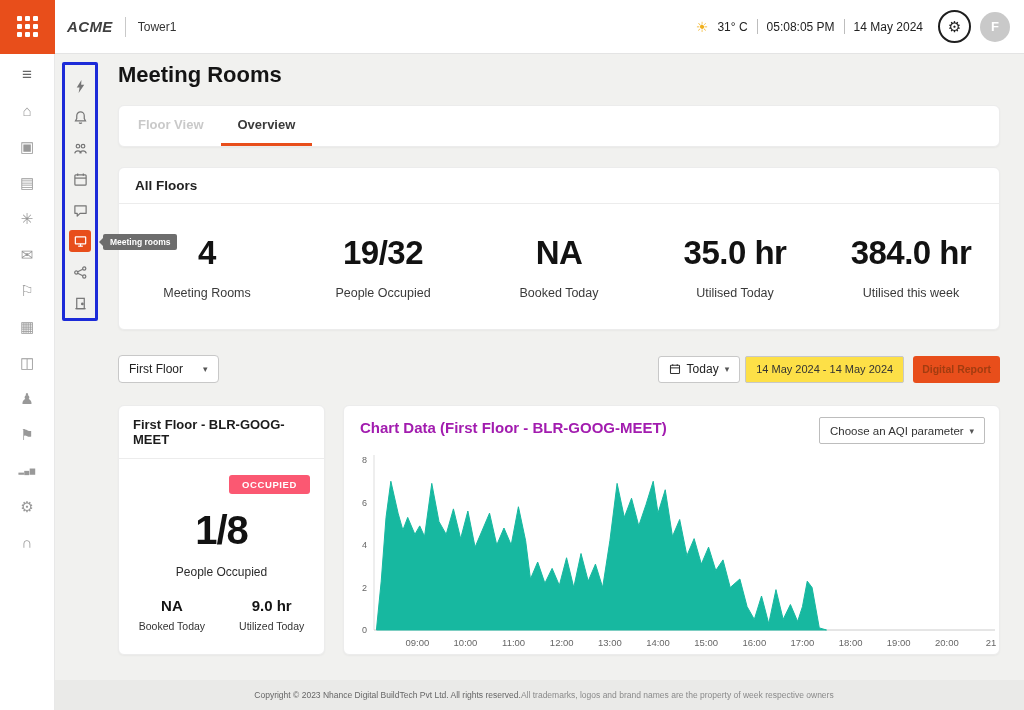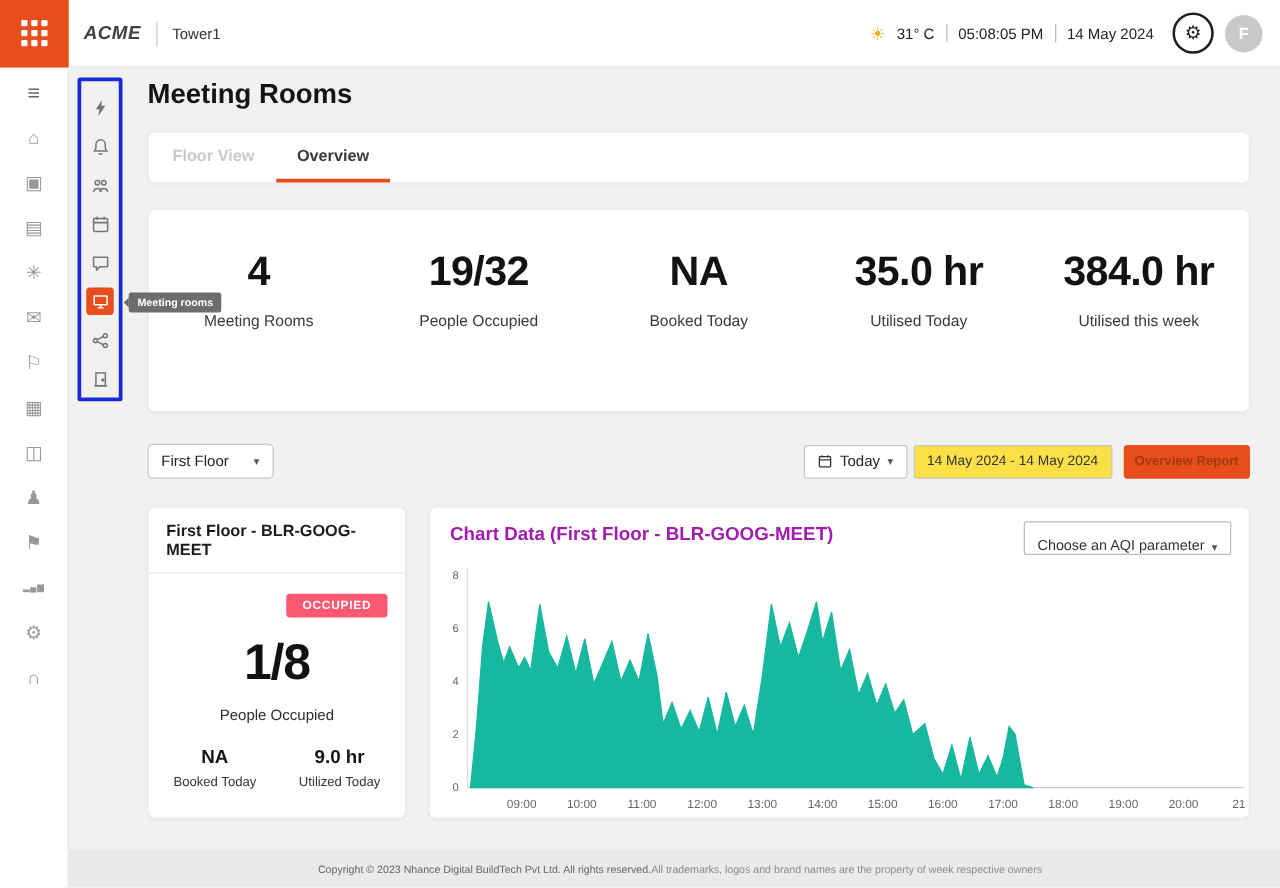--- a/index.html
+++ b/index.html
@@ -65,21 +65,21 @@
   .badge-row{padding:15px 14px 0;text-align:right}
   .badge{display:inline-block;background:var(--badge,#fb5872);color:#fff;font-size:9.5px;font-weight:700;letter-spacing:.6px;padding:4px 13px;border-radius:3px}
   .occ{margin-top:14px;text-align:center;font-size:40px;font-weight:800;letter-spacing:-1px;color:#121212}
   .occ-label{margin-top:12px;text-align:center;font-size:12px;color:#2c2c2c}
   .room-bottom{display:flex;justify-content:center;gap:34px;margin-top:18px;text-align:center}
   .rb .v{font-size:15px;font-weight:700;color:#141414}
   .rb .l{margin-top:6px;font-size:10.5px;color:#333}
 
   .chart-card{left:343px;top:405px;width:657px;height:250px}
   .chart-title{padding:13px 16px;font-size:15px;font-weight:600;color:#a21caf}
-  .param-select{position:absolute;right:14px;top:11px;width:166px;height:27px;display:flex;align-items:flex-end;justify-content:space-between;padding:0 10px;border:1px solid #bdbdbd;border-radius:2px;background:#fff;font-size:11.5px;color:#333;cursor:pointer}
+  .param-select{position:absolute;right:14px;top:11px;width:166px;height:27px;display:flex;align-items:center;justify-content:space-between;padding:0 10px;border:1px solid #bdbdbd;border-radius:2px;background:#fff;font-size:11.5px;color:#333;cursor:pointer}
   .chart-svg{position:absolute;left:8px;top:44px}
 
   .footer{position:absolute;left:55px;right:0;bottom:0;height:30px;background:#eaeae8;display:flex;align-items:center;justify-content:center;padding:0 24px 0 33px;z-index:6}
   .footer .fl{font-size:8.5px;color:#666}
   .footer .fr{font-size:8.5px;color:#8a8a8a}
 </style>
 </head>
 <body style="--accent: #e84e1b; --teal: #17b8a0; --badge: #fb5872; --annotation: #1c2bd8; --tooltip-bg: #6d6d6d;">
 
 <div class="content-bg"></div>
@@ -194,20 +194,21 @@
 <div class="tooltip">Meeting rooms</div>
 
 <h1 class="page-title">Meeting Rooms</h1>
 
 <div class="card tabs-card">
   <button class="tab inactive">Floor View</button>
   <button class="tab active">Overview</button>
 </div>
 
 <div class="card allfloors-card">
+  <div class="card-head">All Floors</div>
   <div class="stats">
     <div class="stat">
       <div class="val">4</div>
       <div class="lab">Meeting Rooms</div>
     </div>
     <div class="stat">
       <div class="val">19/32</div>
       <div class="lab">People Occupied</div>
     </div>
     <div class="stat">
@@ -235,21 +236,21 @@
       <svg width="12" height="12" viewBox="0 0 16 16" fill="none" stroke="#333" stroke-width="1.4">
           <rect x="2" y="3" width="12" height="11" rx="1"></rect>
           <line x1="2" y1="6.5" x2="14" y2="6.5"></line>
           <line x1="5" y1="1.5" x2="5" y2="4"></line>
           <line x1="11" y1="1.5" x2="11" y2="4"></line>
         </svg>
       <span>Today</span>
       <span class="chev">▾</span>
     </div>
     <div class="daterange">14 May 2024 - 14 May 2024</div>
-    <button class="gen-btn">Overview Report</button>
+    <button class="gen-btn">Digital Report</button>
   </div>
 </div>
 
 <div class="card room-card">
   <div class="room-head">First Floor - BLR-GOOG-MEET</div>
   <div class="badge-row">
     <span class="badge">OCCUPIED</span>
   </div>
   <div class="occ">1/8</div>
   <div class="occ-label">People Occupied</div>

